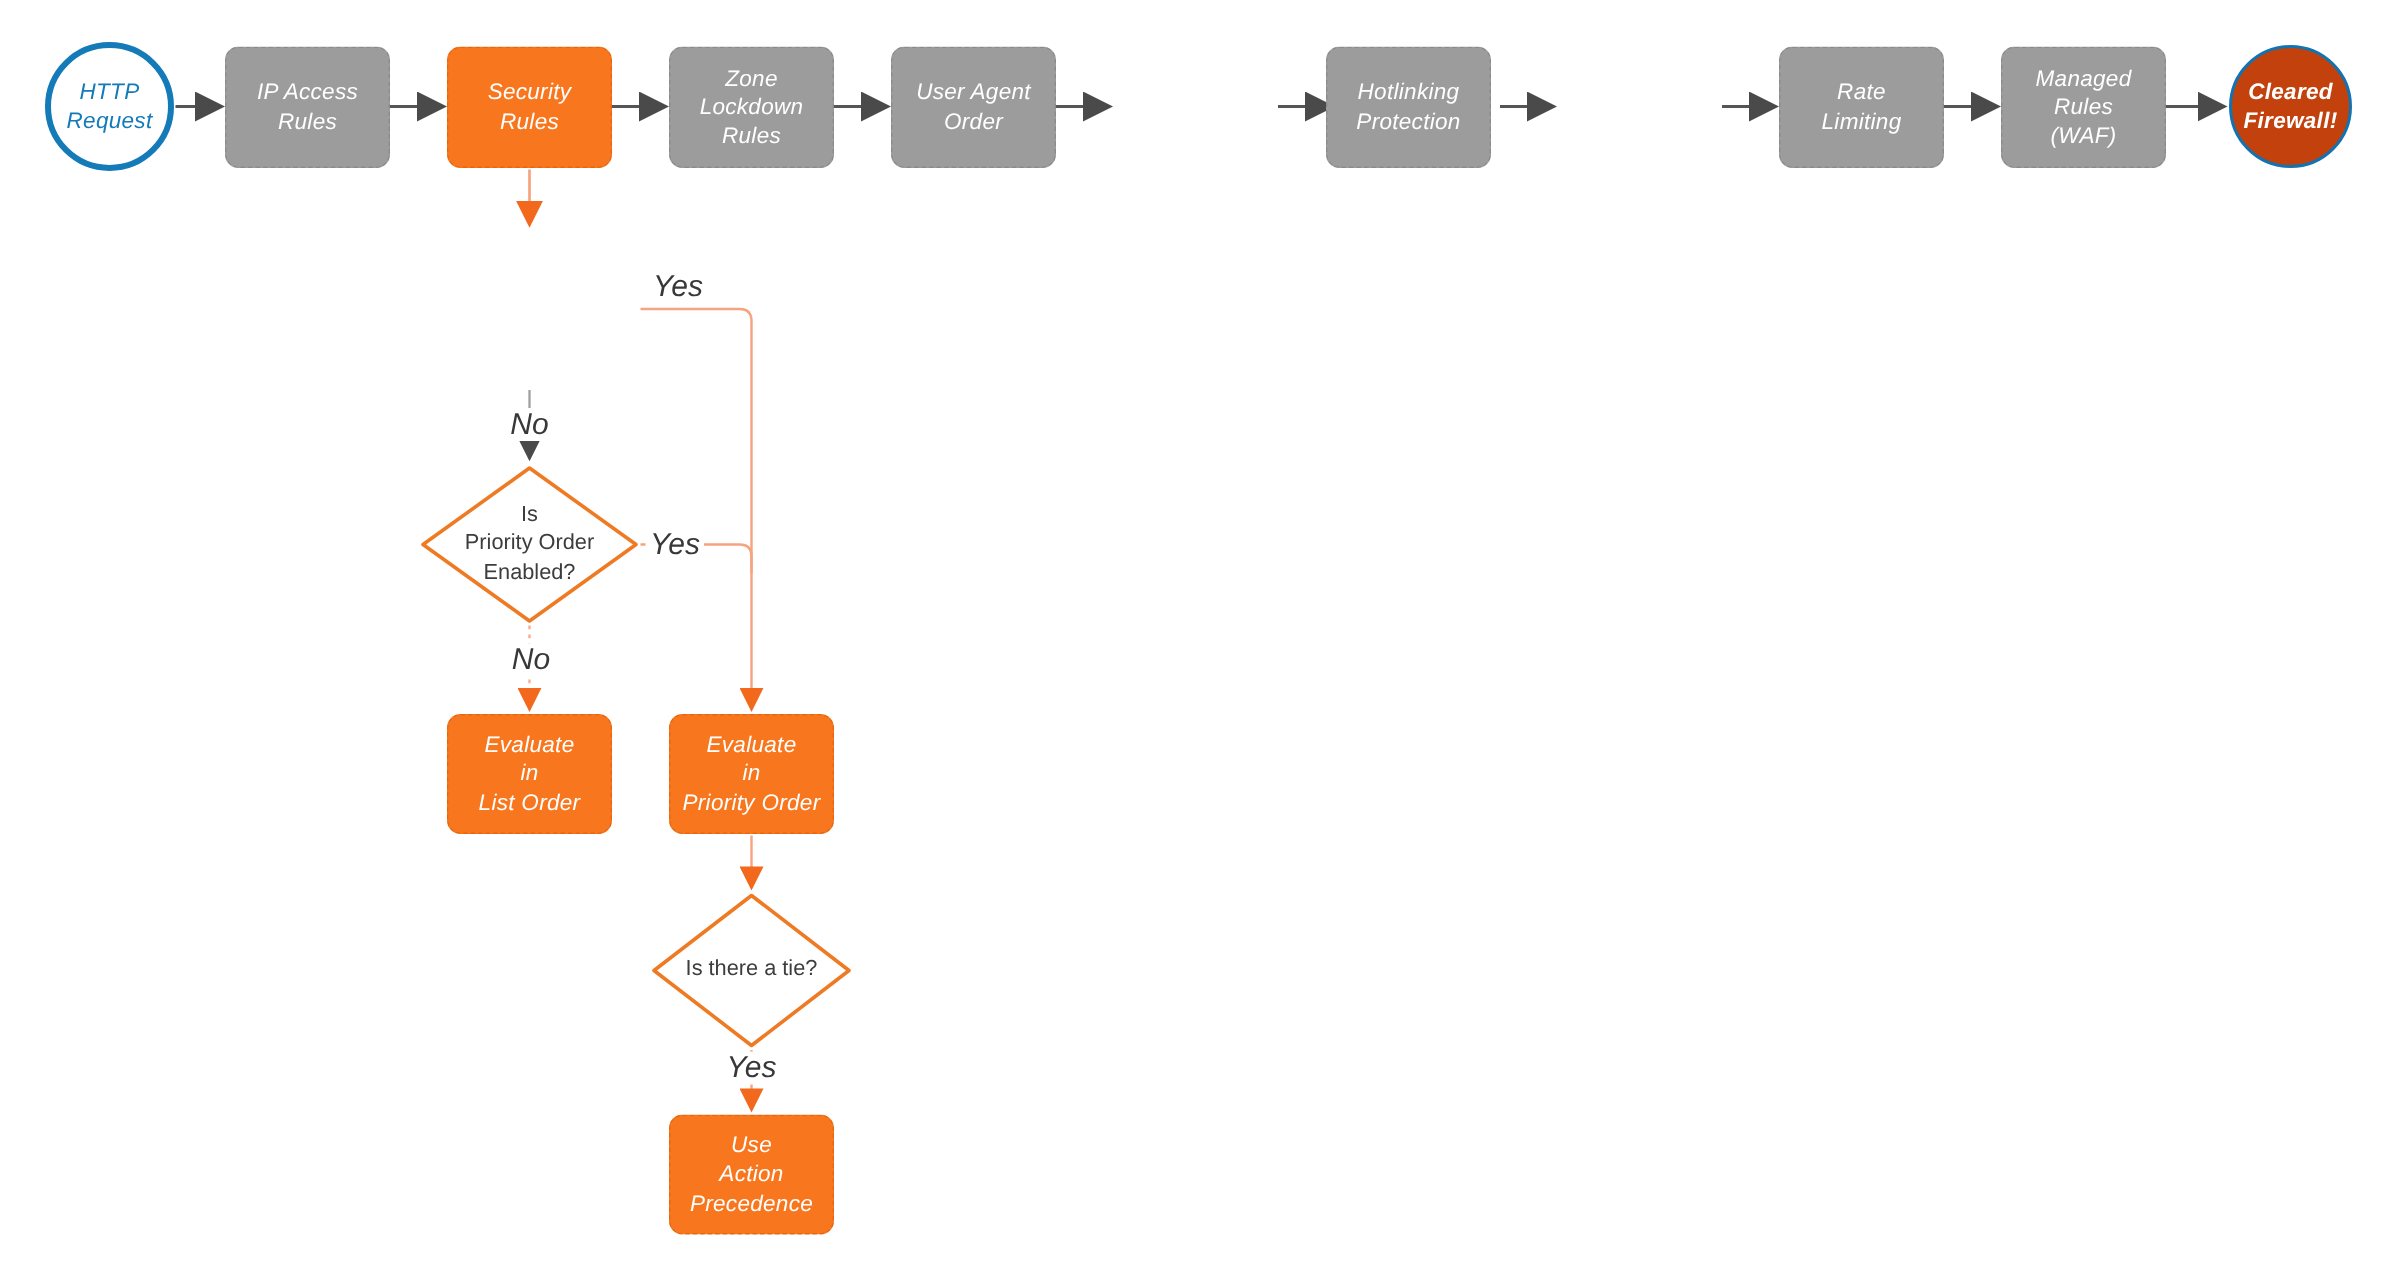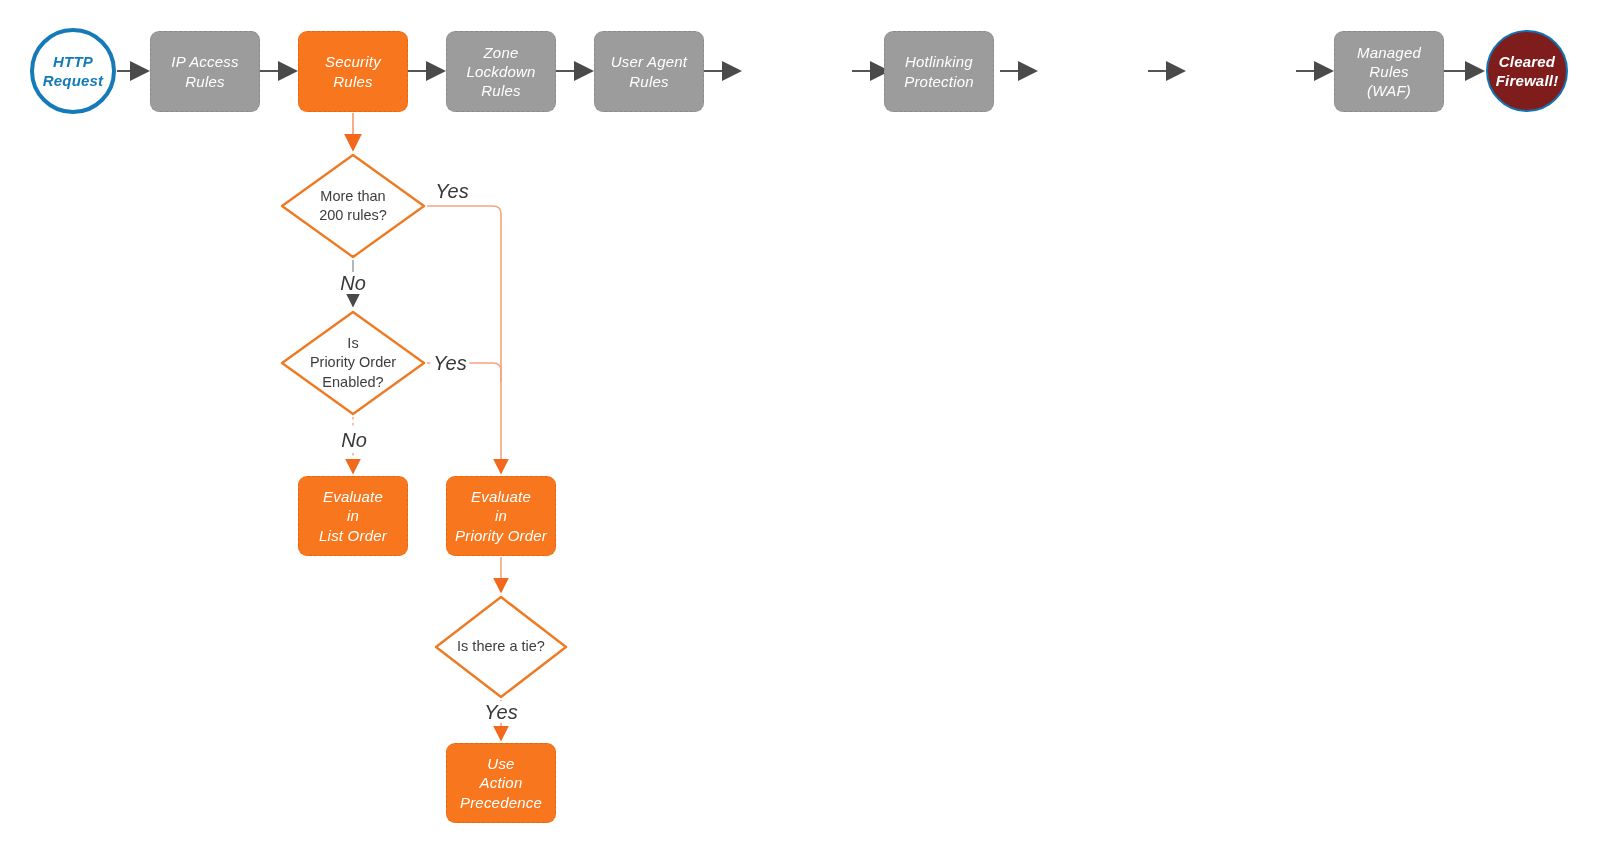--- a/index.html
+++ b/index.html
@@ -16,22 +16,22 @@
   .stage{width:110px;height:81px;border-radius:9px;}
   .action{width:110px;height:80px;border-radius:9px;text-align:center;}
   .gray{background:#9C9C9C;border:1px dashed #8A8A8A;}
   .orangebox{background:#F8771E;border:1px dashed #E5660C;}
   .node-label{
     white-space:pre-line;font-style:italic;color:#ffffff;
     font-size:15px;line-height:1.28;letter-spacing:.2px;
   }
   .terminal{border-radius:50%;}
   .start{left:30px;top:28px;width:86px;height:86px;background:#ffffff;border:4.5px solid #147AB8;}
-  .start .node-label{color:#147AB8;font-weight:bold;}
-  .end{left:1486px;top:30px;width:82px;height:82px;background:#7f1d1d;border:2px solid #1173B1;}
+  .start .node-label{color:#147AB8;font-weight:normal;}
+  .end{left:1486px;top:30px;width:82px;height:82px;background:#c2410c;border:2px solid #1173B1;}
   .end .node-label{font-weight:bold;}
 
   .diamond{position:absolute;display:flex;align-items:center;justify-content:center;}
   .diamond svg{position:absolute;left:0;top:0;width:100%;height:100%;}
   .diamond-label{
     position:relative;white-space:pre-line;color:#3d3d3d;
     font-size:14.5px;line-height:1.32;text-align:center;width:100%;
   }
   .edge-label{
     position:absolute;transform:translate(-50%,-50%);
@@ -87,44 +87,41 @@
     <span class="node-label">Security
 Rules</span>
   </div>
   <div class="node stage gray" style="left:446px;top:31px">
     <span class="node-label">Zone
 Lockdown
 Rules</span>
   </div>
   <div class="node stage gray" style="left:594px;top:31px">
     <span class="node-label">User Agent
-Rules</span>
+Order</span>
   </div>
   <div class="node stage gray" style="left:884px;top:31px">
     <span class="node-label">Hotlinking
 Protection</span>
+  </div>
+  <div class="node stage gray" style="left:1186px;top:31px">
+    <span class="node-label">Rate
+Limiting</span>
   </div>
   <div class="node stage gray" style="left:1334px;top:31px">
     <span class="node-label">Managed
 Rules
 (WAF)</span>
   </div>
 
   <div class="node terminal end">
     <span class="node-label">Cleared
 Firewall!</span>
   </div>
 
-  <div class="diamond" style="left:280px;top:153px;width:146px;height:106px">
-    <svg viewBox="0 0 146 106">
-      <polygon points="73,2 144,53 73,104 2,53" fill="#ffffff" stroke="#EE7B24" stroke-width="2.4" stroke-linejoin="round"></polygon>
-    </svg>
-    <span class="diamond-label">More than
-200 rules?</span>
-  </div>
 
   <div class="diamond" style="left:280px;top:310px;width:146px;height:106px">
     <svg viewBox="0 0 146 106">
       <polygon points="73,2 144,53 73,104 2,53" fill="#ffffff" stroke="#EE7B24" stroke-width="2.4" stroke-linejoin="round"></polygon>
     </svg>
     <span class="diamond-label">Is
 Priority Order
 Enabled?</span>
   </div>
 

